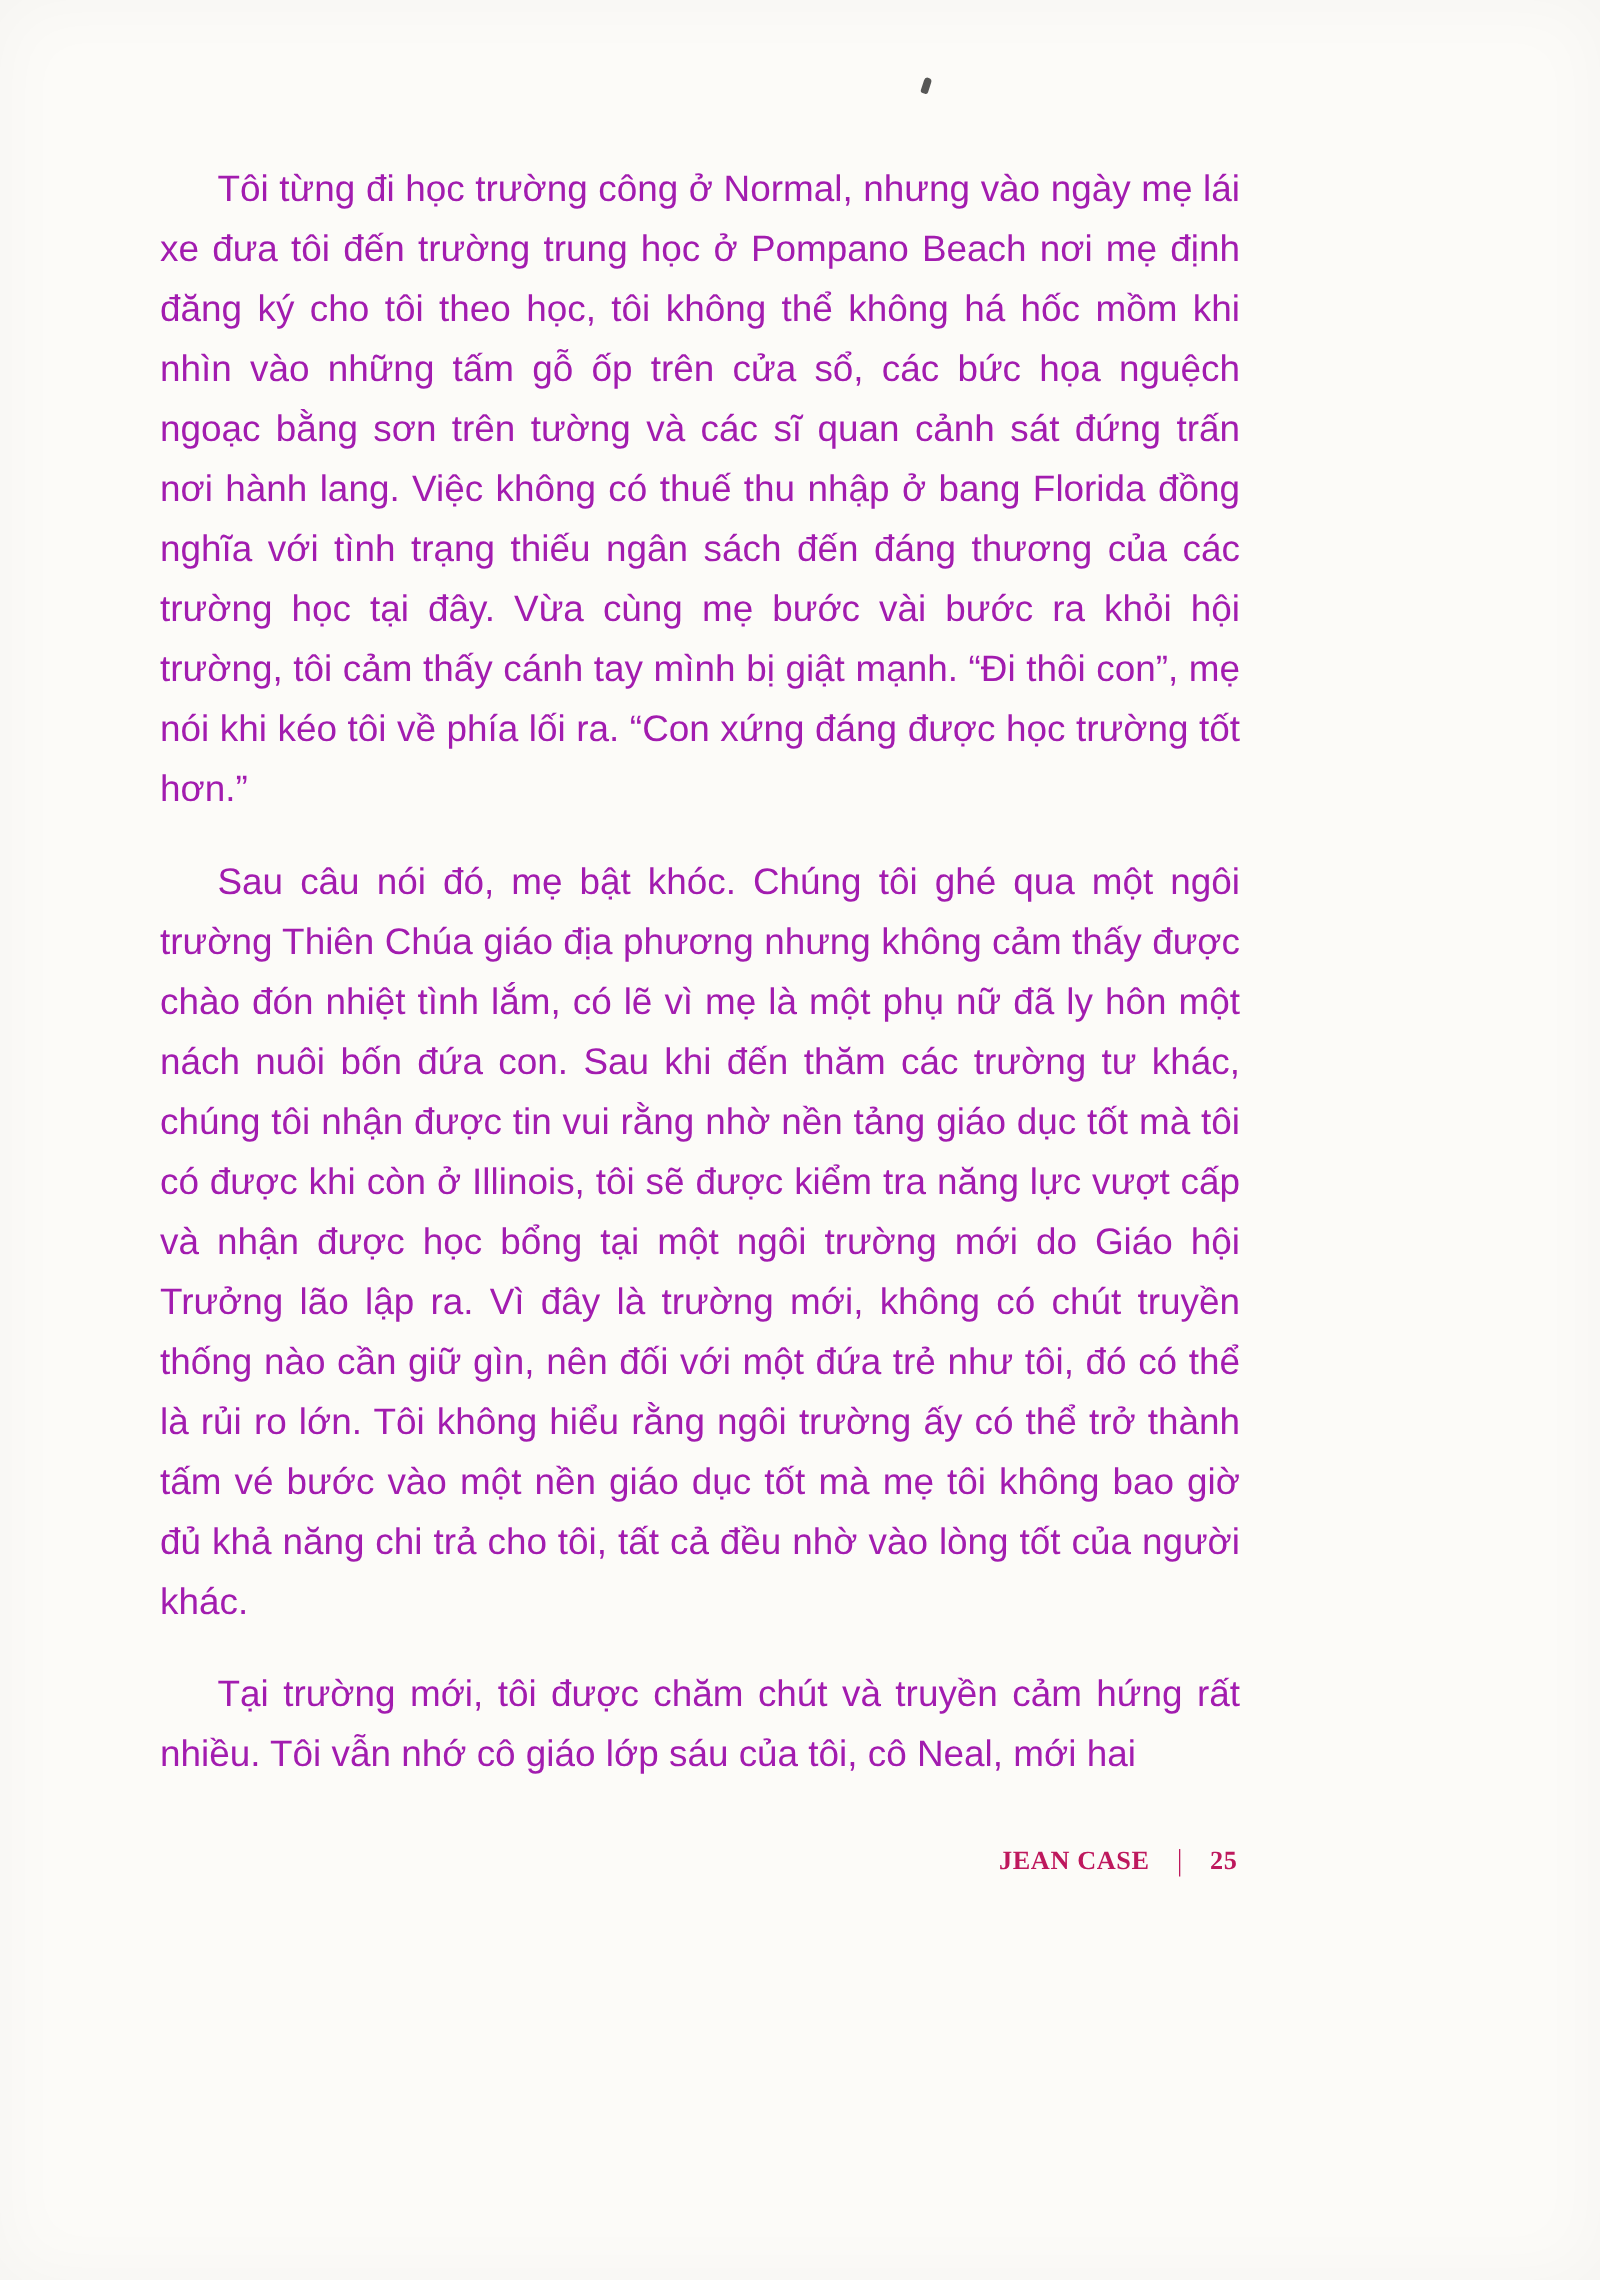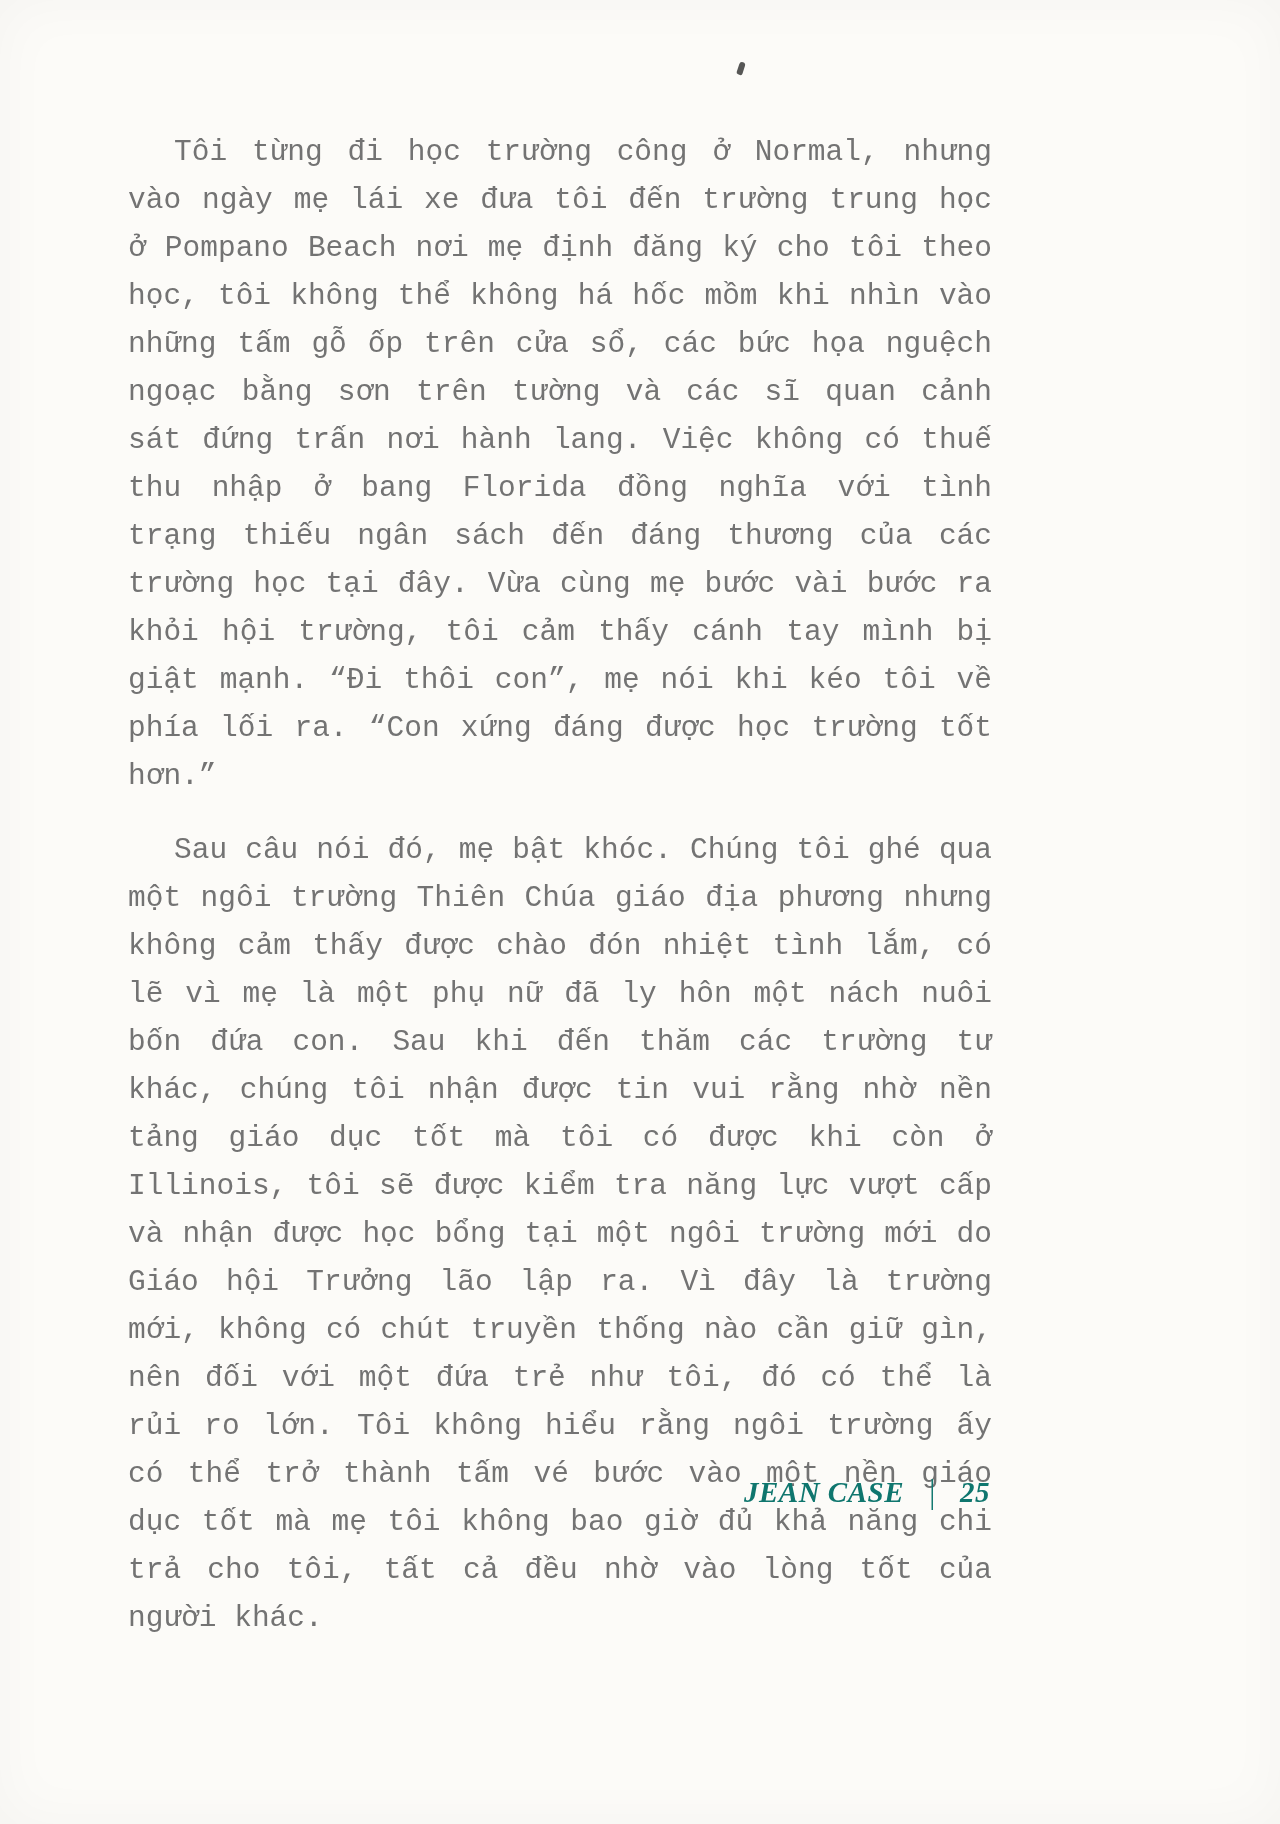--- a/index.html
+++ b/index.html
@@ -17,42 +17,41 @@
     box-shadow: inset 0 0 60px rgba(0,0,0,0.03);
   }
   .content {
     position: absolute;
     top: 128px;
     left: 128px;
     width: 864px;
   }
   .para {
     margin: 0;
-    font-family: Liberation Mono, monospace;
+    font-family: Liberation Sans, sans-serif;
     font-size: 29.5px;
     line-height: 48px;
-    color: #737373;
+    color: #a21caf;
     text-align: justify;
     text-indent: 46px;
     -webkit-font-smoothing: antialiased;
   }
   .para + .para {
     margin-top: 26px;
   }
   .footer {
     position: absolute;
     top: 1476px;
     right: 290px;
     font-family: "Liberation Serif", serif;
-    font-size: 29px;
+    font-size: 21px;
     font-weight: 700;
     letter-spacing: 0.5px;
-    color: #0f766e;
+    color: #be185d;
     white-space: nowrap;
-    font-style: italic;
   }
   .footer .sep {
     display: inline-block;
     margin: 0 16px;
     font-weight: 400;
     transform: scaleY(1.15);
   }
   .artifact {
     position: absolute;
     top: 62px;
@@ -68,20 +67,21 @@
 </head>
 <body>
 
 <div class="page">
 
   <span class="artifact"></span>
 
   <div class="content">
     <p class="para">Tôi từng đi học trường công ở Normal, nhưng vào ngày mẹ lái xe đưa tôi đến trường trung học ở Pompano Beach nơi mẹ định đăng ký cho tôi theo học, tôi không thể không há hốc mồm khi nhìn vào những tấm gỗ ốp trên cửa sổ, các bức họa nguệch ngoạc bằng sơn trên tường và các sĩ quan cảnh sát đứng trấn nơi hành lang. Việc không có thuế thu nhập ở bang Florida đồng nghĩa với tình trạng thiếu ngân sách đến đáng thương của các trường học tại đây. Vừa cùng mẹ bước vài bước ra khỏi hội trường, tôi cảm thấy cánh tay mình bị giật mạnh. “Đi thôi con”, mẹ nói khi kéo tôi về phía lối ra. “Con xứng đáng được học trường tốt hơn.”</p>
     <p class="para">Sau câu nói đó, mẹ bật khóc. Chúng tôi ghé qua một ngôi trường Thiên Chúa giáo địa phương nhưng không cảm thấy được chào đón nhiệt tình lắm, có lẽ vì mẹ là một phụ nữ đã ly hôn một nách nuôi bốn đứa con. Sau khi đến thăm các trường tư khác, chúng tôi nhận được tin vui rằng nhờ nền tảng giáo dục tốt mà tôi có được khi còn ở Illinois, tôi sẽ được kiểm tra năng lực vượt cấp và nhận được học bổng tại một ngôi trường mới do Giáo hội Trưởng lão lập ra. Vì đây là trường mới, không có chút truyền thống nào cần giữ gìn, nên đối với một đứa trẻ như tôi, đó có thể là rủi ro lớn. Tôi không hiểu rằng ngôi trường ấy có thể trở thành tấm vé bước vào một nền giáo dục tốt mà mẹ tôi không bao giờ đủ khả năng chi trả cho tôi, tất cả đều nhờ vào lòng tốt của người khác.</p>
+    <p class="para">Tại trường mới, tôi được chăm chút và truyền cảm hứng rất nhiều. Tôi vẫn nhớ cô giáo lớp sáu của tôi, cô Neal, mới hai</p>
   </div>
 
   <div class="footer">
     <span>JEAN CASE</span>
     <span class="sep">|</span>
     <span>25</span>
   </div>
 
 </div>
 

